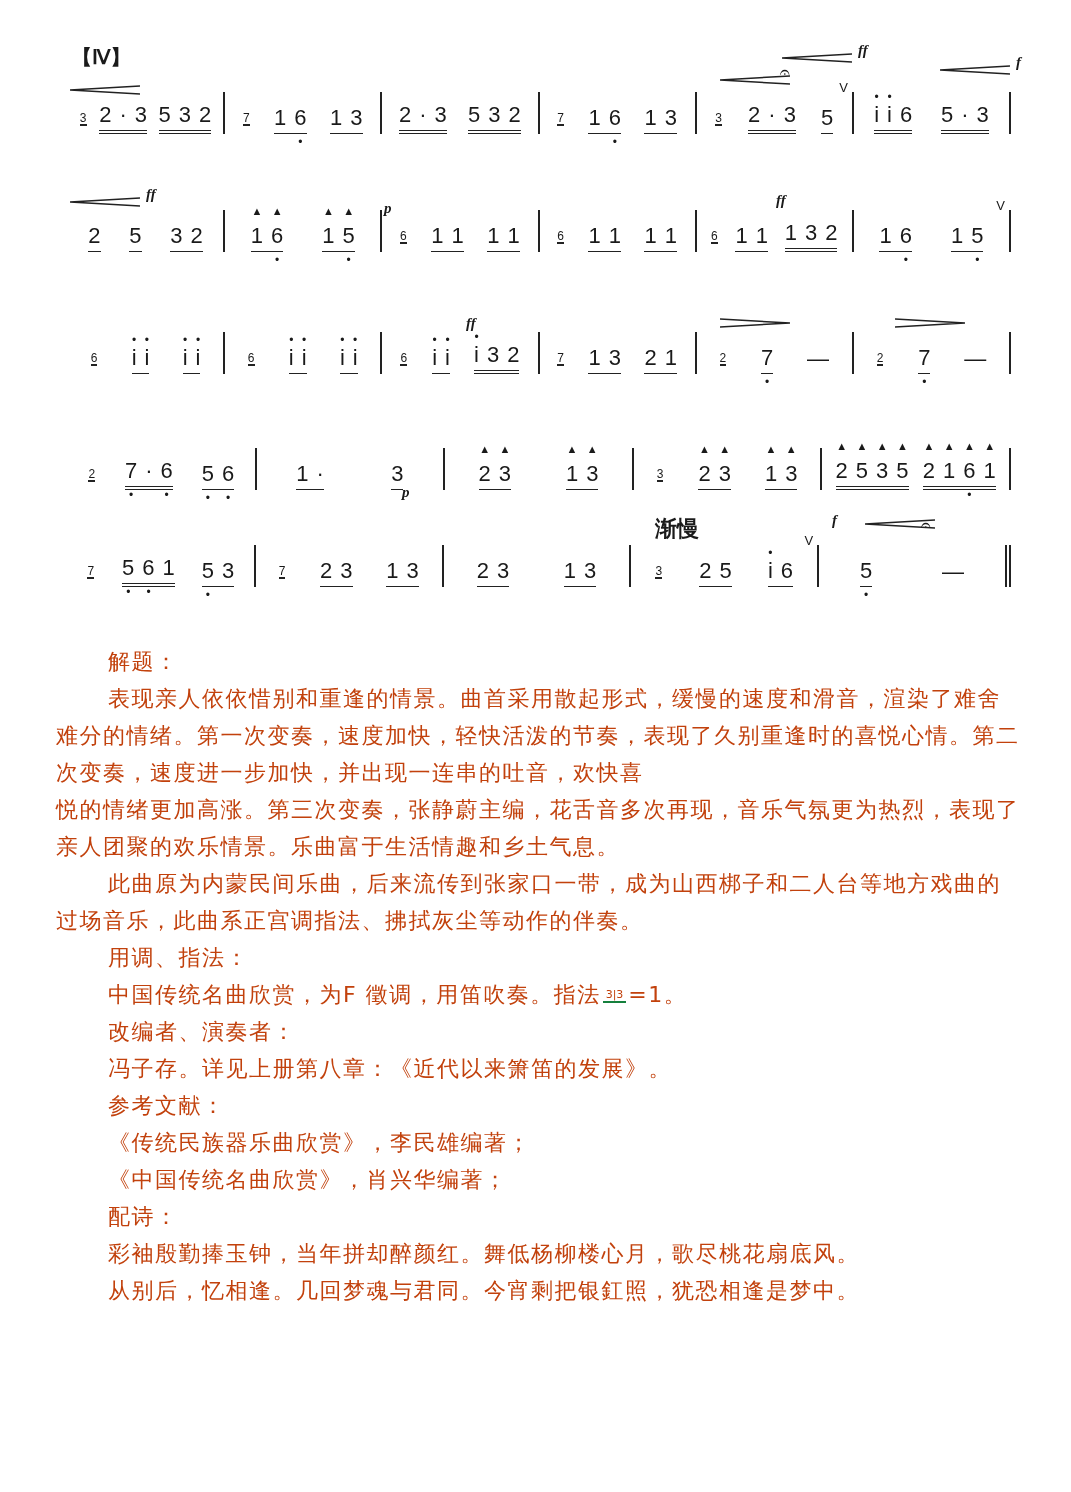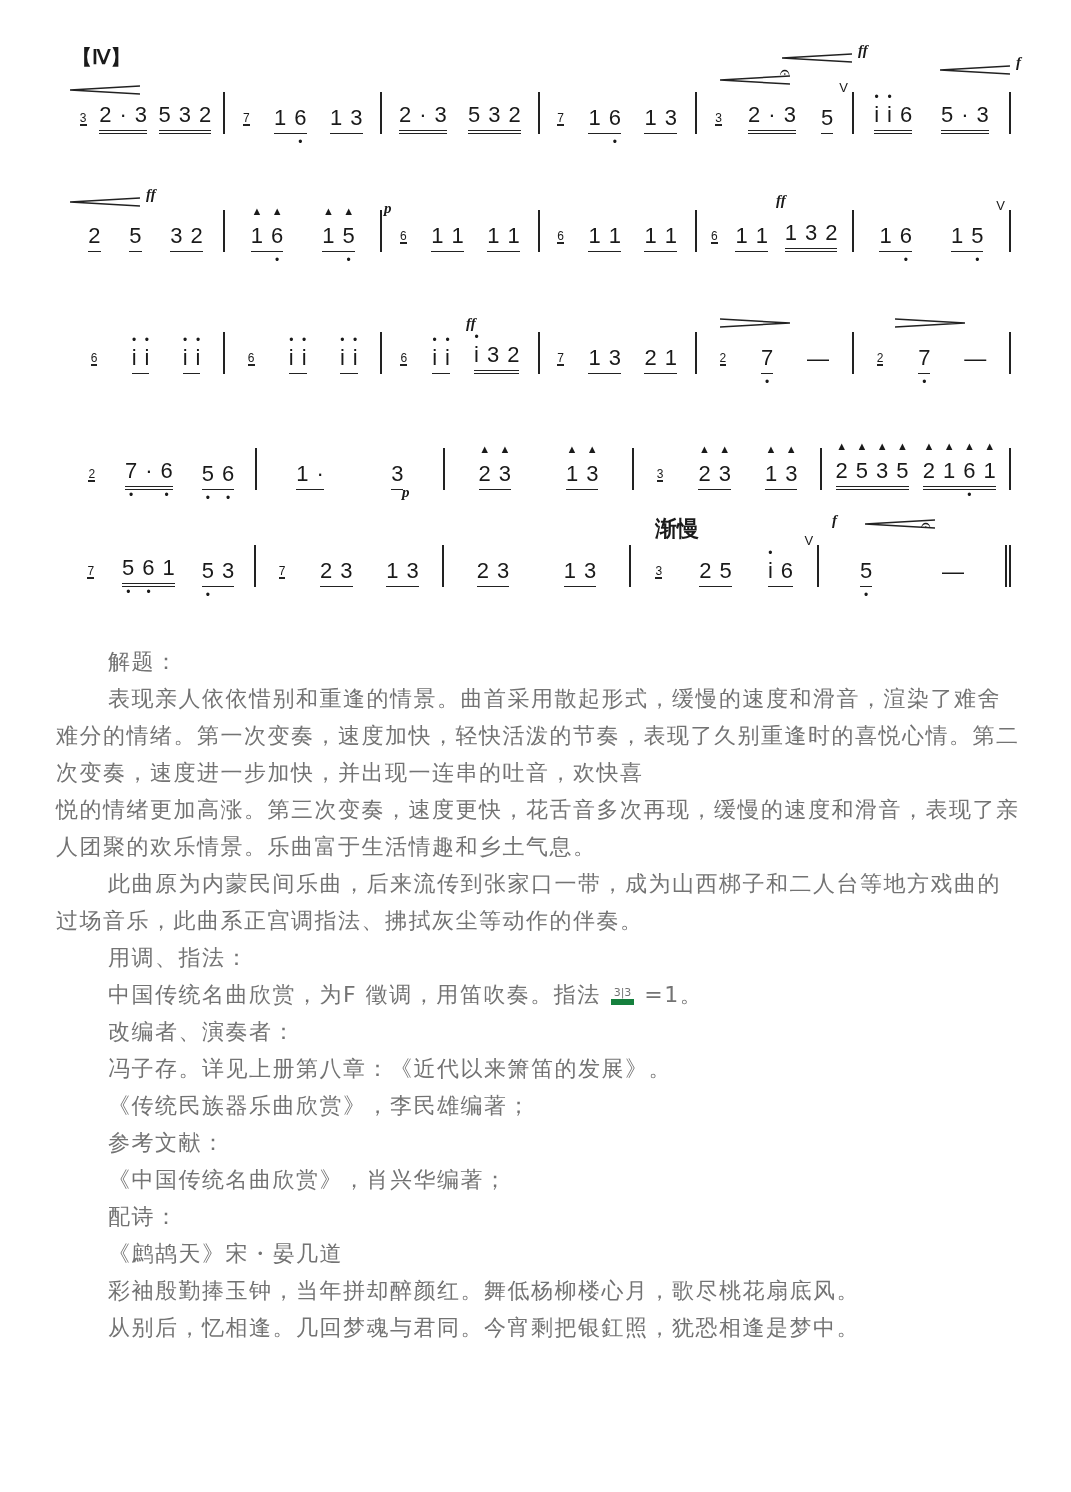--- a/index.html
+++ b/index.html
@@ -22,27 +22,27 @@
   .note.low::after { content: "•"; position: absolute; left: 50%; transform: translateX(-50%);
                      bottom: -18px; font-size: 12px; }
   .note.high::before { content: "•"; position: absolute; left: 50%; transform: translateX(-50%);
                        top: -12px; font-size: 12px; }
   .note.acc::before { content: "▲"; position: absolute; left: 50%; transform: translateX(-50%);
                       top: -18px; font-size: 11px; }
   .grace { font-size: 12px; vertical-align: super; position: relative; top: -8px; margin-right: 1px;
            border-bottom: 2px double #222; line-height: 1; }
   .text-block { position: absolute; left: 56px; right: 48px; top: 643px;
                 font-family: "DejaVu Sans", "Liberation Sans", sans-serif; font-size: 22px;
-                line-height: 37px; color: #737373; letter-spacing: 1.5px; }
+                line-height: 37px; color: #c2410c; letter-spacing: 1.5px; }
   .text-block p { margin: 0; }
   .indent { padding-left: 52px; }
   .para-first { text-indent: 52px; }
   .gap { margin-top: 14px; }
-  .fingering { display: inline-block; font-size: 11px; border-bottom: 6px solid #15803d;
-               line-height: 12px; padding: 0 3px; vertical-align: middle; margin: 0 10px;
+  .fingering { display: inline-block; font-size: 11px; border-bottom: 2px solid #15803d;
+               line-height: 12px; padding: 0 3px; vertical-align: middle; margin: 0 2px;
                letter-spacing: 0; }
   .tempo { position: absolute; font-weight: bold; font-size: 22px;
            font-family: "DejaVu Sans", sans-serif; }
 </style>
 </head>
 <body>
 
 <div class="section-mark">【Ⅳ】</div>
 
 <div id="score">
@@ -378,33 +378,32 @@
         </div>
       </div>
     </div>
   </div>
 
 <div class="tempo" style="left:655px; top:514px;">渐慢</div>
 
 <div class="text-block">
   <p class="indent">解题：</p>
   <p class="para-first">表现亲人依依惜别和重逢的情景。曲首采用散起形式，缓慢的速度和滑音，渲染了难舍难分的情绪。第一次变奏，速度加快，轻快活泼的节奏，表现了久别重逢时的喜悦心情。第二次变奏，速度进一步加快，并出现一连串的吐音，欢快喜</p>
-  <p class="gap">悦的情绪更加高涨。第三次变奏，速度更快，花舌音多次再现，缓慢的速度和滑音，表现了亲人团聚的欢乐情景。乐曲富于生活情趣和乡土气息。</p>
+  <p class="gap">悦的情绪更加高涨。第三次变奏，张静蔚主编，花舌音多次再现，音乐气氛更为热烈，表现了亲人团聚的欢乐情景。乐曲富于生活情趣和乡土气息。</p>
   <p class="para-first">此曲原为内蒙民间乐曲，后来流传到张家口一带，成为山西梆子和二人台等地方戏曲的过场音乐，此曲系正宫调指法、拂拭灰尘等动作的伴奏。</p>
   <p class="indent">用调、指法：</p>
   <p class="indent">
     <span>中国传统名曲欣赏，为F 徵调，用笛吹奏。指法</span><span class="fingering">3|3</span><span>=1。</span>
   </p>
   <p class="indent">改编者、演奏者：</p>
   <p class="indent">冯子存。详见上册第八章：《近代以来箫笛的发展》。</p>
+  <p class="indent">参考文献：</p>
   <p class="indent">《传统民族器乐曲欣赏》，李民雄编著；</p>
-  <p class="indent">参考文献：</p>
   <p class="indent">《中国传统名曲欣赏》，肖兴华编著；</p>
   <p class="indent">配诗：</p>
-  <p class="indent">《鹧鸪天》宋・晏几道</p>
   <p class="indent">彩袖殷勤捧玉钟，当年拼却醉颜红。舞低杨柳楼心月，歌尽桃花扇底风。</p>
   <p class="indent">从别后，忆相逢。几回梦魂与君同。今宵剩把银釭照，犹恐相逢是梦中。</p>
 </div>
 
 <div style="position: absolute; left: 70px; top: 80px;"><svg width="70" height="10">
       <polyline points="70,1 0,5 70,9" fill="none" stroke="#222" stroke-width="1.5"></polyline>
     </svg></div>
 <div style="position: absolute; left: 720px; top: 70px;"><svg width="70" height="10">
       <polyline points="70,1 0,5 70,9" fill="none" stroke="#222" stroke-width="1.5"></polyline>
     </svg></div>

